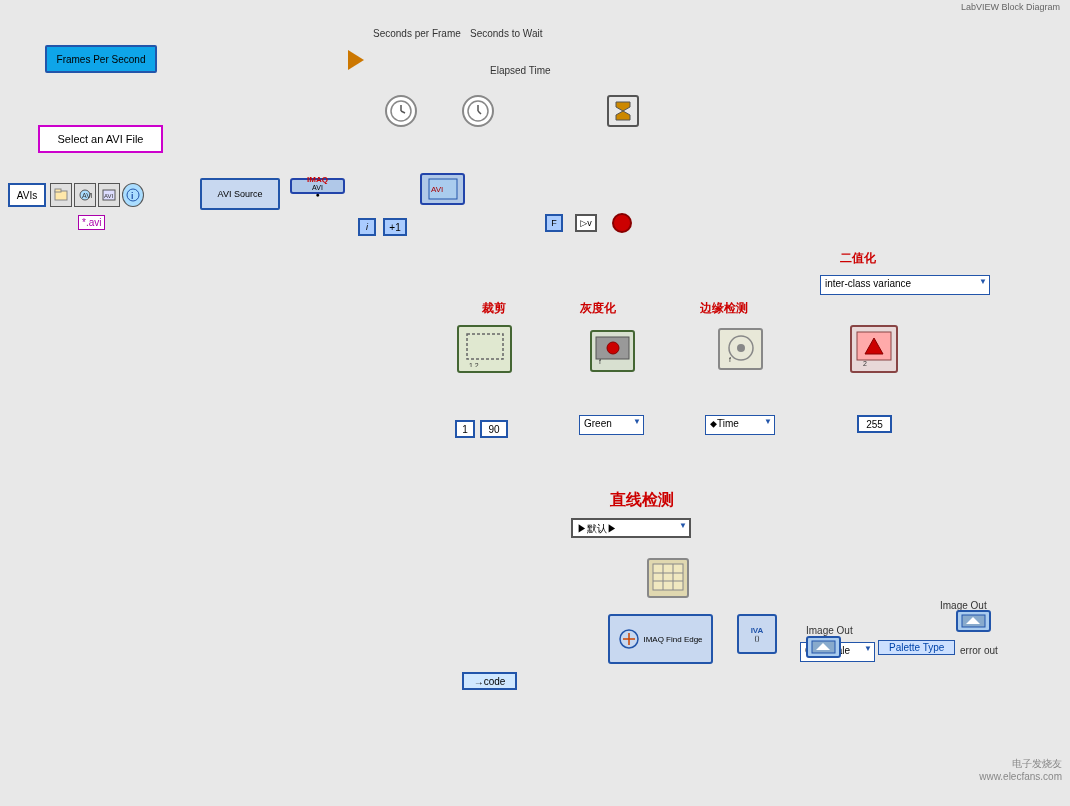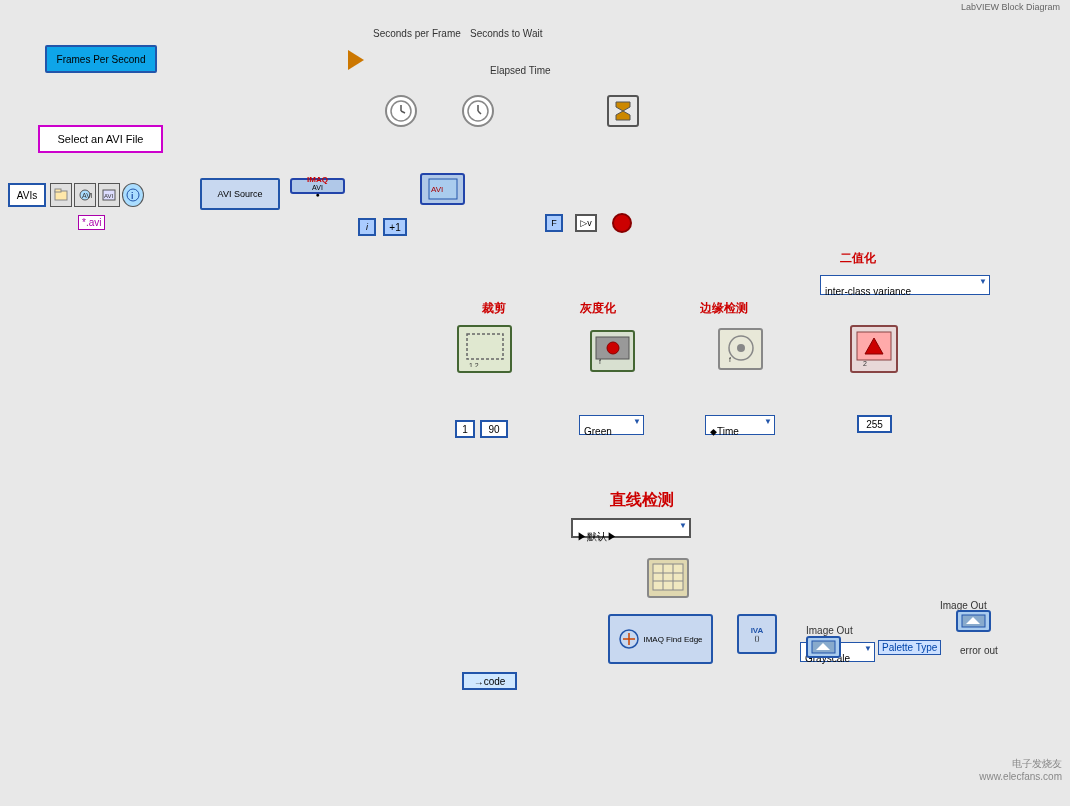--- a/index.html
+++ b/index.html
@@ -86,21 +86,21 @@
       align-items: center;
       justify-content: center;
       font-size: 9px;
     }
 
     
     .dropdown {
       position: absolute;
       background: #fff;
       border: 1.5px solid #2255aa;
-      padding: 10px 14px 1px 4px;
+      padding: 2px 14px 1px 4px;
       font-size: 10px;
       color: #000;
       cursor: pointer;
     }
 
     .dropdown::after {
       content: '▼';
       position: absolute;
       right: 2px;
       top: 1px;
@@ -427,21 +427,21 @@
   </div>
 
   <div class="blue-box" style="left:462px; top:672px; width:55px; height:18px; background:#d0e8ff; border:2px solid #2255aa; display:flex; align-items:center; justify-content:center;">
     → <span>code</span>
   </div>
 
   <div class="dropdown" style="left:800px; top:642px; width:75px; height:20px; background:#fff;">
     <span>Grayscale</span>
   </div>
 
-  <div style="position:absolute; left:878px; top:640px; font-size:10px; color:#0044aa; border:1.5px solid #2255aa; background:#cce0ff; padding:1px 3px;">
+  <div style="position:absolute; left:878px; top:640px; font-size:10px; color:#0044aa; border:1.5px solid #2255aa; background:#cce0ff; padding:1px 10px;">
     <span>Palette Type</span>
   </div>
 
   <div style="position:absolute; left:940px; top:600px; font-size:10px; color:#333;">
     <span>Image Out</span>
   </div>
   <div class="imaq-node" style="left:956px; top:610px; width:35px; height:22px; background:#aaccee; border:2px solid #2255aa;">
     <svg width="25" height="14" viewBox="0 0 25 14">
         <rect x="1" y="1" width="23" height="12" fill="#88aacc" stroke="#2255aa" stroke-width="1"></rect>
         <polygon points="5,10 12,3 19,10" fill="#fff"></polygon>

